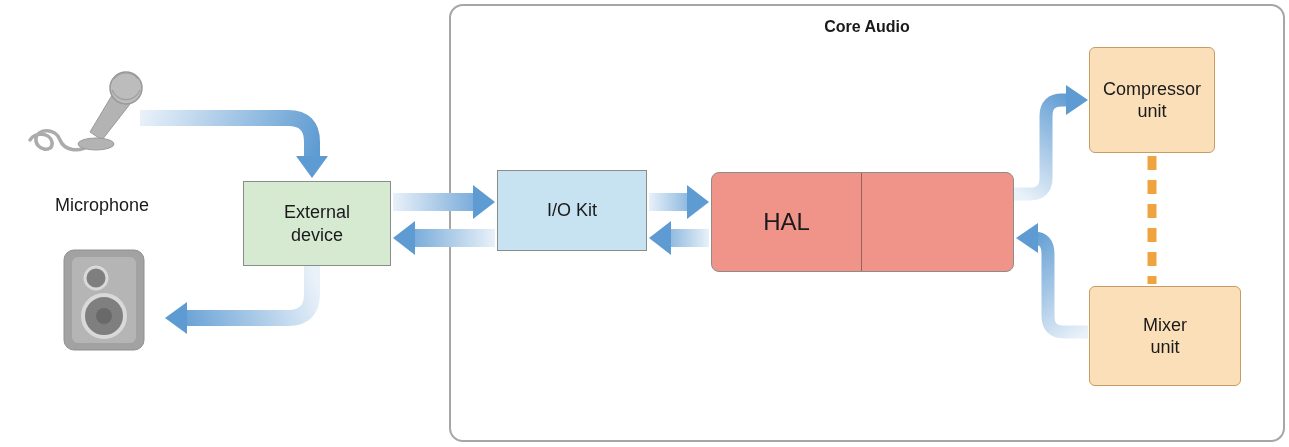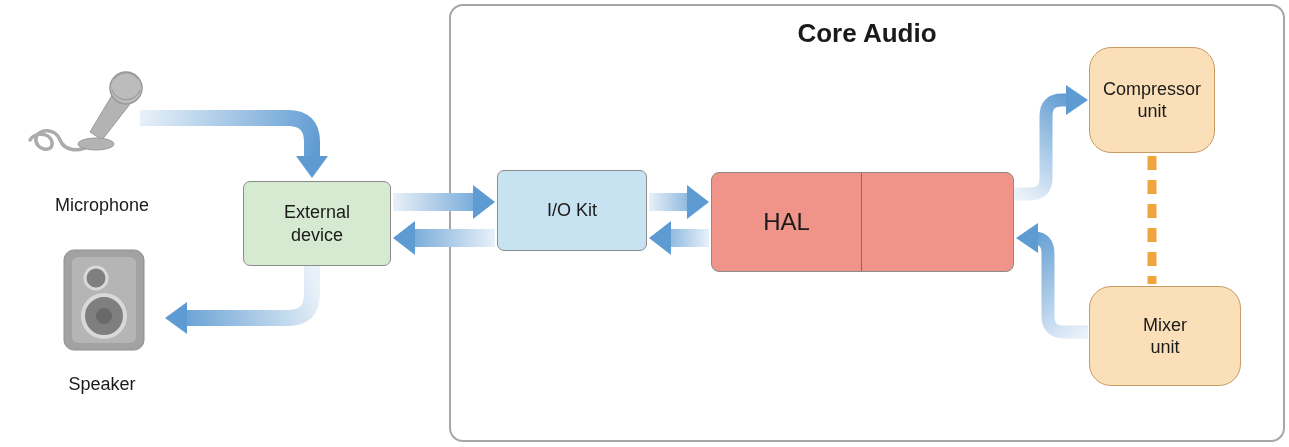--- a/index.html
+++ b/index.html
@@ -21,44 +21,44 @@
     font-family:"Liberation Sans",sans-serif;color:var(--text-color);
     overflow:hidden;
   }
   .panel{
     position:absolute;left:449px;top:4px;width:832px;height:434px;
     border:2px solid var(--container-border);border-radius:14px;background:#ffffff;
     z-index:0;
   }
   .panel-title{
     position:absolute;top:12px;left:0;width:100%;text-align:center;
-    font-size:26px;font-weight:bold;
+    font-size:16px;font-weight:bold;
   }
   .arrows{position:absolute;left:0;top:0;width:1289px;height:447px;z-index:1;pointer-events:none;}
   .node{
     position:absolute;display:flex;align-items:center;justify-content:center;
     text-align:center;font-size:18px;line-height:1.25;z-index:2;
-    border:1px solid var(--box-border);border-radius:7px;box-sizing:border-box;
+    border:1px solid var(--box-border);border-radius:0;box-sizing:border-box;
   }
   .node-label{display:inline-block;}
   .external-device{left:243px;top:181px;width:148px;height:85px;background:var(--external-device-fill);}
   .external-device .node-label{max-width:100px;}
   .io-kit{left:497px;top:170px;width:150px;height:81px;background:var(--io-kit-fill);}
   .hal-group{
     position:absolute;left:711px;top:172px;width:303px;height:100px;z-index:2;
     display:flex;border:1px solid var(--box-border);border-radius:8px;
     background:var(--hal-fill);box-sizing:border-box;overflow:hidden;
   }
   .hal-cell{
     flex:1;display:flex;align-items:center;justify-content:center;
     font-size:24px;text-align:left;
   }
   .hal-cell.first{border-right:1px solid rgba(0,0,0,0.35);flex-basis:149px;flex-grow:0;}
   .hal-cell.second{flex-basis:153px;flex-grow:0;}
-  .unit{background:var(--unit-fill);border-color:#c79b62;border-radius:22px;}
+  .unit{background:var(--unit-fill);border-color:#c79b62;border-radius:6px;}
   .compressor{left:1089px;top:47px;width:126px;height:106px;}
   .compressor .node-label{max-width:110px;}
   .mixer{left:1089px;top:286px;width:152px;height:100px;}
   .mixer .node-label{max-width:60px;}
   .icon{position:absolute;z-index:2;}
   .mic-icon{left:22px;top:60px;}
   .speaker-icon{left:58px;top:246px;}
   .caption{
     position:absolute;z-index:2;font-size:18px;text-align:center;width:150px;left:27px;
   }
@@ -162,21 +162,20 @@
   </svg>
   <div class="caption mic-caption">Microphone</div>
 
   <svg class="icon speaker-icon" width="92" height="112" viewBox="0 0 92 112" xmlns="http://www.w3.org/2000/svg">
     <rect x="6" y="4" width="80" height="100" rx="10" fill="#a2a2a2" stroke="#8f8f8f" stroke-width="1"></rect>
     <rect x="14" y="11" width="64" height="86" rx="6" fill="#b5b5b5"></rect>
     <circle cx="38" cy="32" r="11" fill="#7f7f7f" stroke="#d9d9d9" stroke-width="3"></circle>
     <circle cx="46" cy="70" r="21" fill="#7f7f7f" stroke="#d9d9d9" stroke-width="4"></circle>
     <circle cx="46" cy="70" r="8" fill="#696969"></circle>
   </svg>
-  <div class="caption speaker-caption">Speaker</div>
 
   <div class="node external-device">
     <span class="node-label">External device</span>
   </div>
 
   <div class="node io-kit">
     <span class="node-label">I/O Kit</span>
   </div>
 
   <div class="hal-group">

